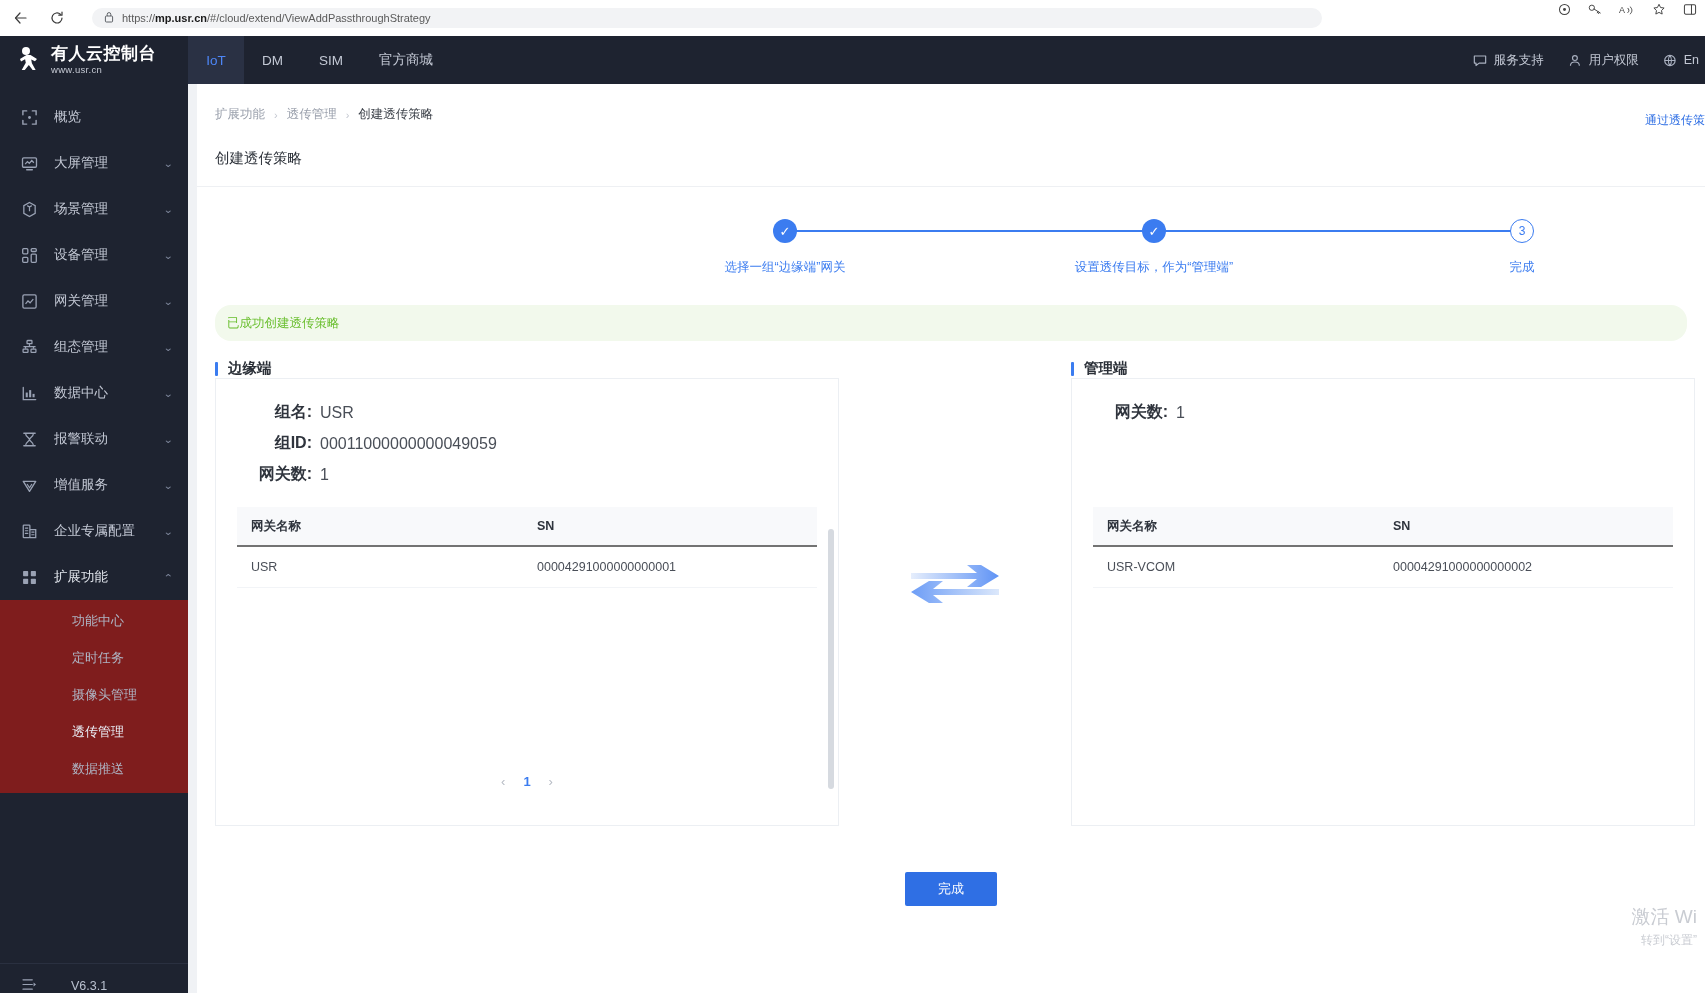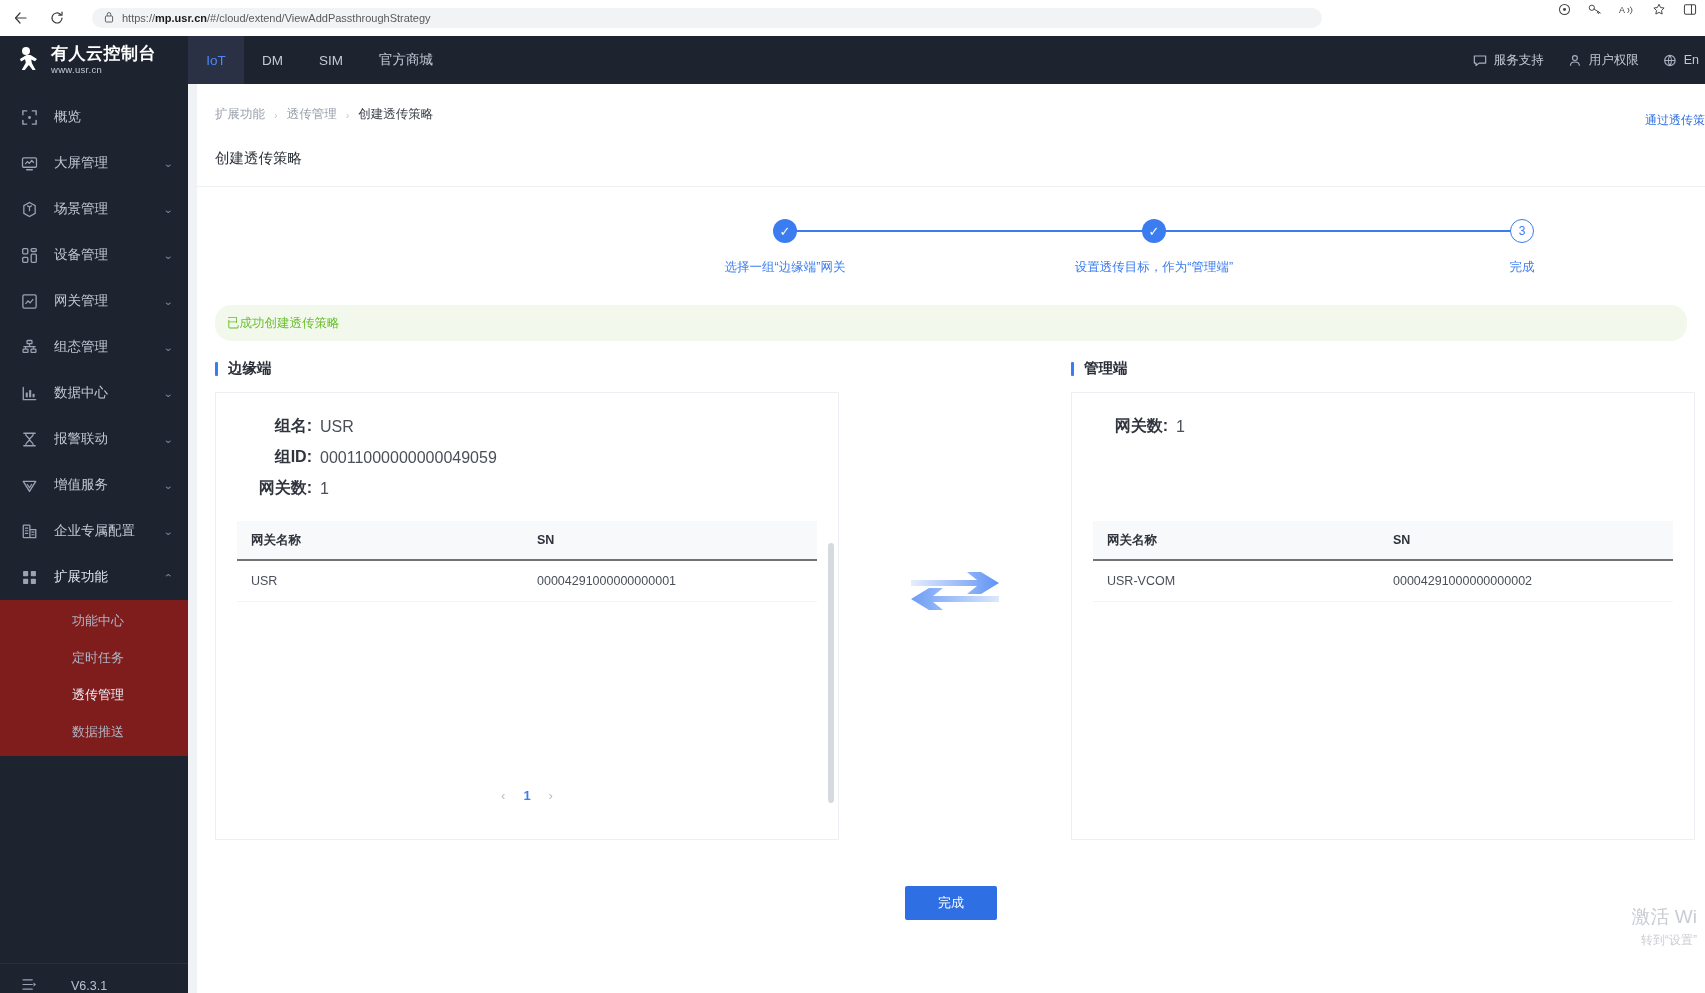--- a/index.html
+++ b/index.html
@@ -156,21 +156,21 @@
 
   
   .cols { display: flex; margin: 18px 18px 0 18px; gap: 0; }
   .col { width: 624px; flex: 0 0 624px; }
   .col.right { flex: 0 0 624px; }
   .arrow-col {
     flex: 0 0 232px; display: flex; align-items: center; justify-content: center;
     padding-bottom: 18px;
   }
   .sec-title {
-    display: flex; align-items: center; gap: 10px; margin-bottom: 14px;
+    display: flex; align-items: center; gap: 10px; 
     font-size: 14.5px; font-weight: 700; color: #2b3038;
   }
   .sec-title .tick { width: 3px; height: 14px; background: #3b7cf0; border-radius: 1px; }
 
   .card {
     border: 1px solid #eceff3; height: 448px; position: relative; overflow: hidden;
   }
   .kv { padding: 18px 0 0 0; }
   .kv-row { display: flex; align-items: center; height: 31px; font-size: 16px; }
   .kv-k {
@@ -432,20 +432,23 @@
         <span class="chev" style="transform:scaleX(1.25) rotate(180deg)">⌄</span>
       </div>
 
       <div class="submenu">
         <div class="sub-item">
           <span>功能中心</span>
         </div>
         <div class="sub-item">
           <span>定时任务</span>
         </div>
+        <div class="sub-item">
+          <span>摄像头管理</span>
+        </div>
         <div class="sub-item active">
           <span>透传管理</span>
         </div>
         <div class="sub-item">
           <span>数据推送</span>
         </div>
       </div>
     </div>
 
     <div class="side-foot">

